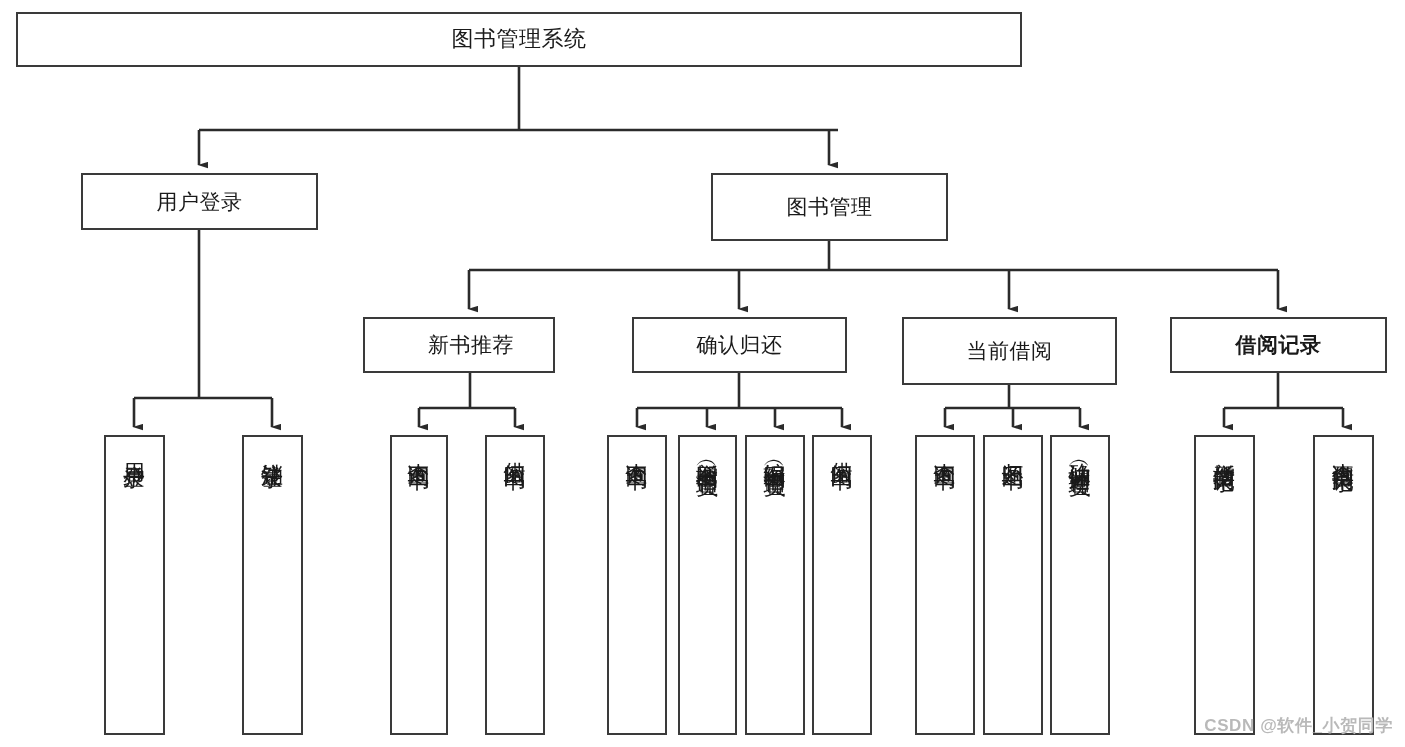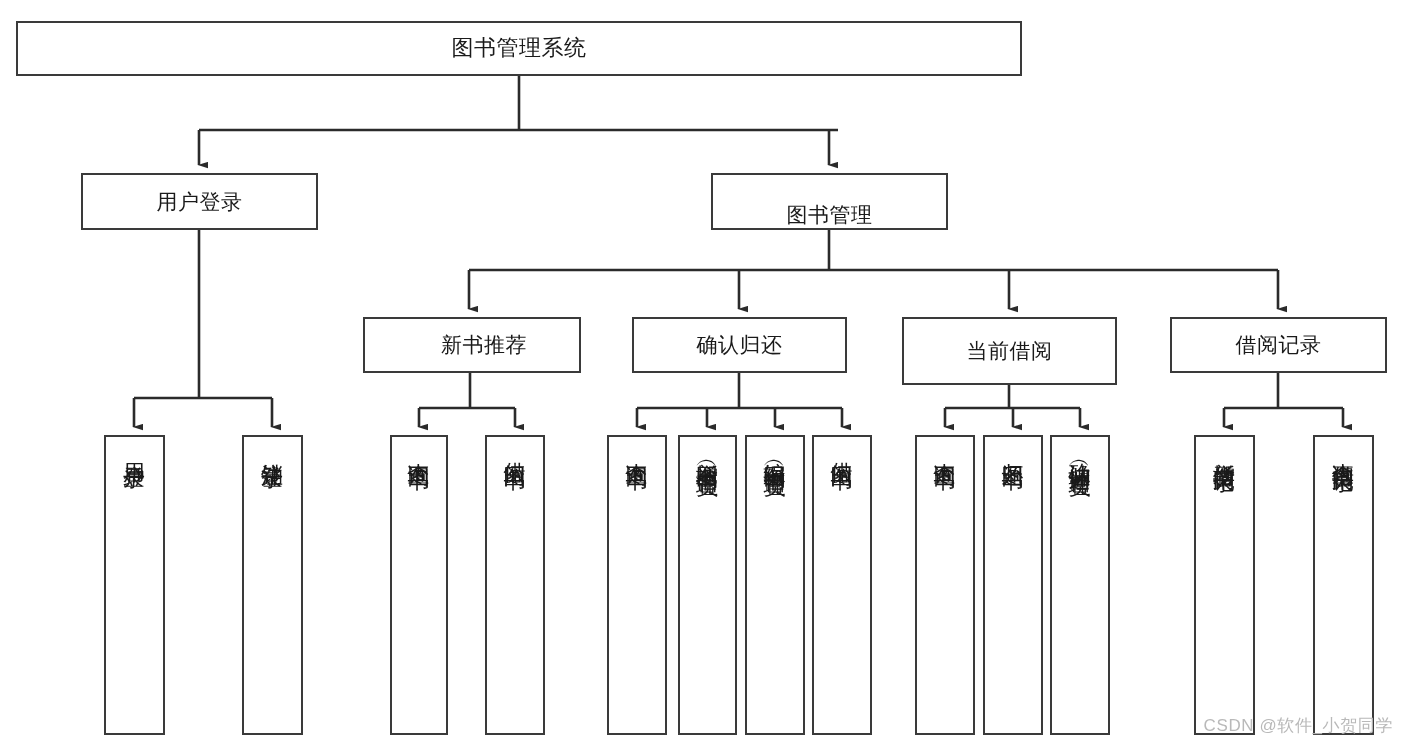--- a/index.html
+++ b/index.html
@@ -65,20 +65,21 @@
   }
   .watermark {
     position: absolute;
     right: 12px;
     bottom: 10px;
     font-size: 17px;
     color: #b9b9b9;
     letter-spacing: 0.6px;
     white-space: nowrap;
     user-select: none;
+    font-weight: bold;
   }
 </style>
 </head>
 <body>
 
 <div id="canvas">
 
   <svg class="wires" viewBox="0 0 1405 747" xmlns="http://www.w3.org/2000/svg">
     <defs>
       <marker id="arw" markerWidth="10" markerHeight="12" refX="3.2" refY="9.2" orient="auto" markerUnits="userSpaceOnUse">
@@ -124,41 +125,41 @@
       <path d="M1013,408 L1013,427" marker-end="url(#arw)"></path>
       <path d="M1080,408 L1080,427" marker-end="url(#arw)"></path>
 
       <path d="M1278,373 L1278,408"></path>
       <path d="M1224,408 L1343,408"></path>
       <path d="M1224,408 L1224,427" marker-end="url(#arw)"></path>
       <path d="M1343,408 L1343,427" marker-end="url(#arw)"></path>
     </g>
   </svg>
 
-  <div class="node horiz root" style="left:16px; top:12px; width:1006px; height:55px;margin-top:9px;">
+  <div class="node horiz root" style="left:16px; top:12px; width:1006px; height:55px;">
     <span class="node-label">图书管理系统</span>
   </div>
 
   <div class="node horiz" style="left:81px; top:173px; width:237px; height:57px;">
     <span class="node-label">用户登录</span>
   </div>
-  <div class="node horiz" style="left:711px; top:173px; width:237px; height:57px;align-items:flex-end;">
+  <div class="node horiz" style="left:711px; top:173px; width:237px; height:68px;">
     <span class="node-label">图书管理</span>
   </div>
 
-  <div class="node horiz" style="left:363px; top:317px; width:218px; height:56px;padding-left:24px;">
+  <div class="node horiz" style="left:363px; top:317px; width:192px; height:56px;padding-left:24px;">
     <span class="node-label">新书推荐</span>
   </div>
   <div class="node horiz" style="left:632px; top:317px; width:215px; height:56px;">
     <span class="node-label">确认归还</span>
   </div>
   <div class="node horiz" style="left:902px; top:317px; width:215px; height:68px;">
     <span class="node-label">当前借阅</span>
   </div>
-  <div class="node horiz" style="left:1170px; top:317px; width:217px; height:56px;">
+  <div class="node horiz" style="left:1170px; top:317px; width:217px; height:56px;font-weight:bold;">
     <span class="node-label">借阅记录</span>
   </div>
 
   <div class="node vert" style="left:104px; top:435px; width:61px; height:300px;">
     <span class="node-label">用户登录</span>
   </div>
   <div class="node vert" style="left:242px; top:435px; width:61px; height:300px;">
     <span class="node-label">注销登录</span>
   </div>
 

